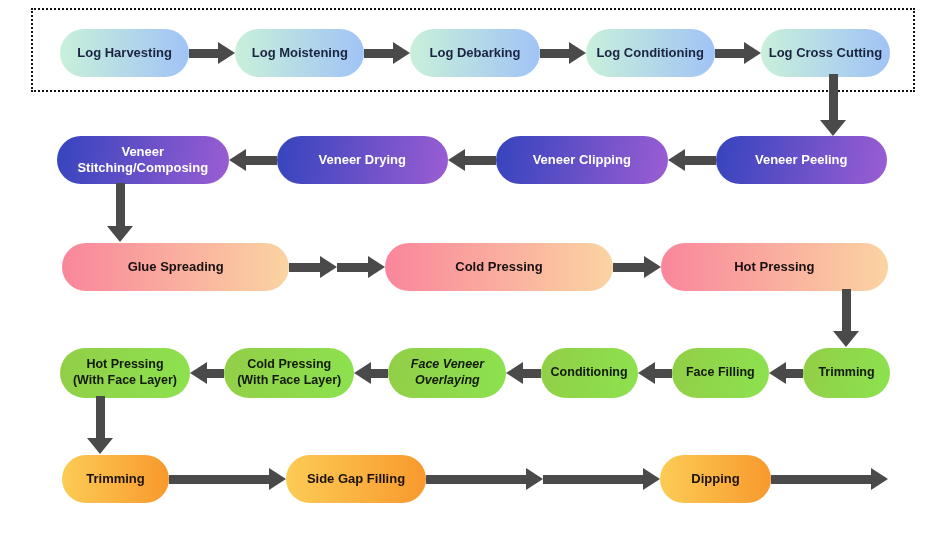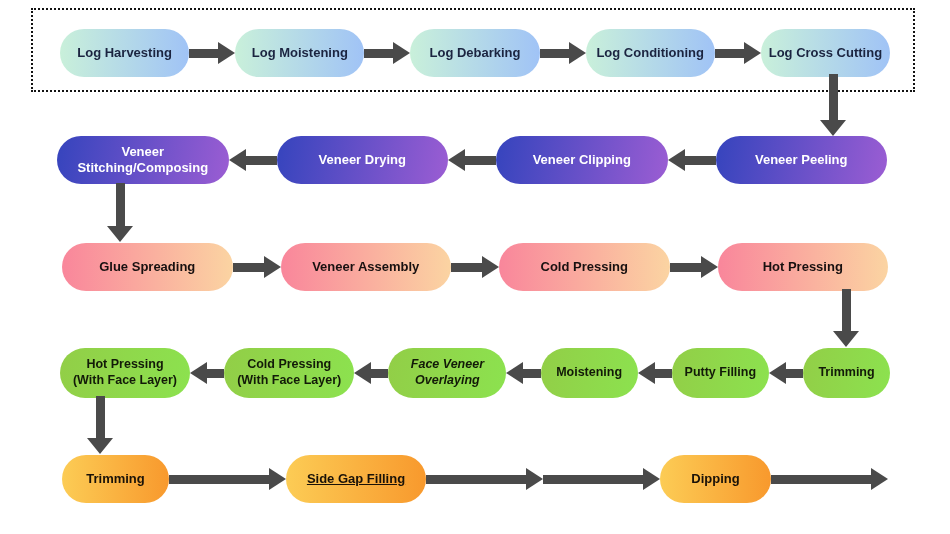--- a/index.html
+++ b/index.html
@@ -34,21 +34,21 @@
   .row2 .pill{flex:1;background:linear-gradient(100deg,#3544bd,#9b5dd3);color:#ffffff;font-size:13px;padding:0 8px;}
   .row3 .pill{flex:1;background:linear-gradient(90deg,#f9869b,#fbd4a2);color:#181010;font-size:13px;padding:6px 8px;}
   .row4 .pill{background:linear-gradient(100deg,#92ce47,#8ce24f);color:#121a08;font-size:12.5px;padding:0 8px;}
   .row5 .pill{background:linear-gradient(90deg,#fccc55,#f8992d);color:#1a1208;font-size:13px;padding:0 10px;}
   
   .w130{width:130px;flex:none;}
   .w118{width:118px;flex:none;font-style:italic;}
   .w97{width:97px;flex:none;}
   .w87{width:87px;flex:none;}
   .w107{width:107px;flex:none;}
-  .w140{width:140px;flex:none;text-decoration:underline;}
+  .w140{width:140px;flex:none;}
   .w112{width:112px;flex:none;}
   .w111{width:111px;flex:none;}
   .w162{width:162px;flex:none;}
   
   .harrow{display:flex;align-items:center;height:100%;}
   .row1 .harrow{width:46px;flex:none;}
   .row2 .harrow,.row3 .harrow{width:48px;flex:none;}
   .row4 .harrow,.row5 .harrow{flex:1;}
   .stem{flex:1;height:9px;background:#4a4a4a;}
   .head-r{width:0;height:0;border-top:11px solid transparent;border-bottom:11px solid transparent;border-left:17px solid #4a4a4a;}
@@ -112,21 +112,20 @@
       </div>
     <div class="pill">Log Cross Cutting</div>
   </div>
 
   <div class="row row3">
     <div class="pill">Glue Spreading</div>
     <div class="harrow">
         <i class="stem"></i>
         <i class="head-r"></i>
       </div>
-    <div class="pill">Veneer Assembly</div>
     <div class="harrow">
         <i class="stem"></i>
         <i class="head-r"></i>
       </div>
     <div class="pill">Cold Pressing</div>
     <div class="harrow">
         <i class="stem"></i>
         <i class="head-r"></i>
       </div>
     <div class="pill">Hot Pressing</div>
@@ -144,26 +143,26 @@
     <div class="harrow">
         <i class="head-l"></i>
         <i class="stem"></i>
       </div>
     <div class="pill w118">Face Veneer
 Overlaying</div>
     <div class="harrow">
         <i class="head-l"></i>
         <i class="stem"></i>
       </div>
-    <div class="pill w97">Moistening</div>
-    <div class="harrow">
-        <i class="head-l"></i>
-        <i class="stem"></i>
-      </div>
-    <div class="pill w97">Putty Filling</div>
+    <div class="pill w97">Conditioning</div>
+    <div class="harrow">
+        <i class="head-l"></i>
+        <i class="stem"></i>
+      </div>
+    <div class="pill w97">Face Filling</div>
     <div class="harrow">
         <i class="head-l"></i>
         <i class="stem"></i>
       </div>
     <div class="pill w87">Trimming</div>
   </div>
 
   <div class="row row5">
     <div class="pill w107">Trimming</div>
     <div class="harrow">

